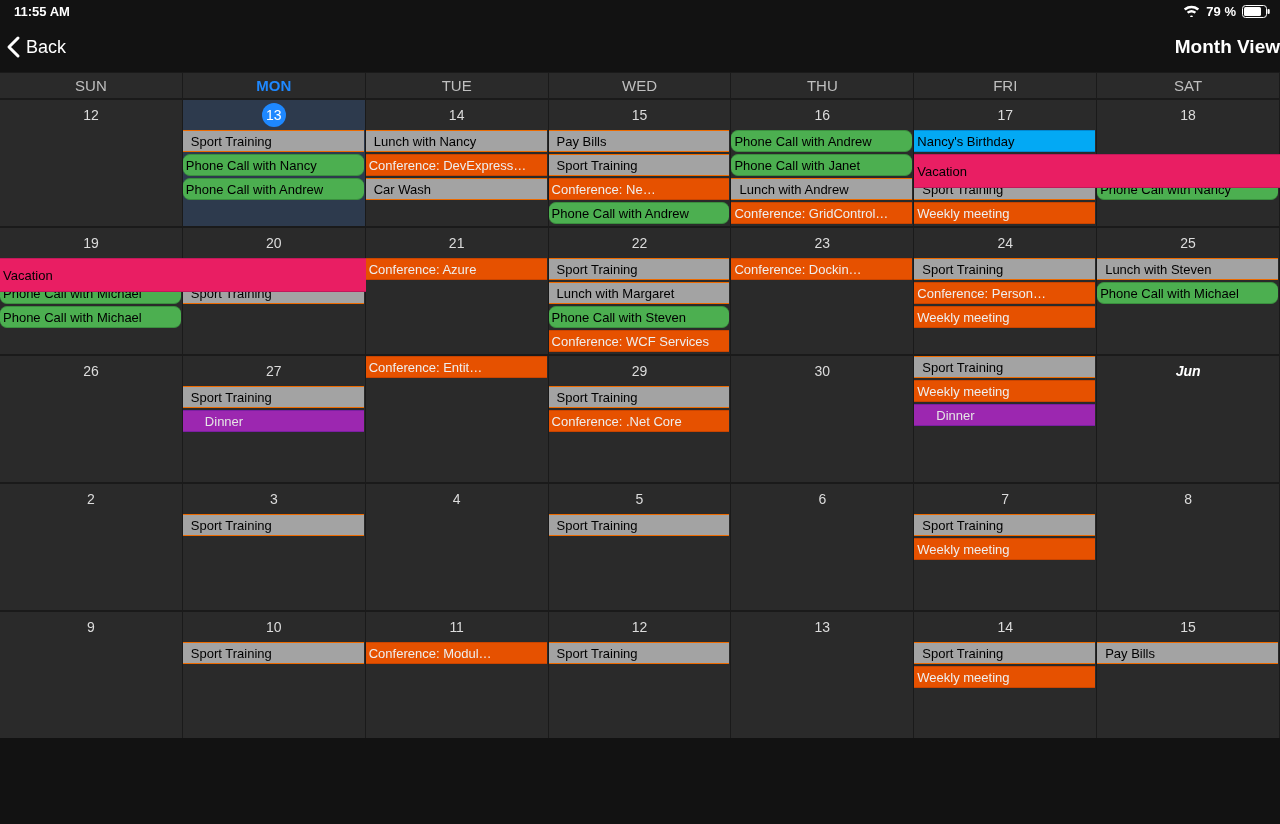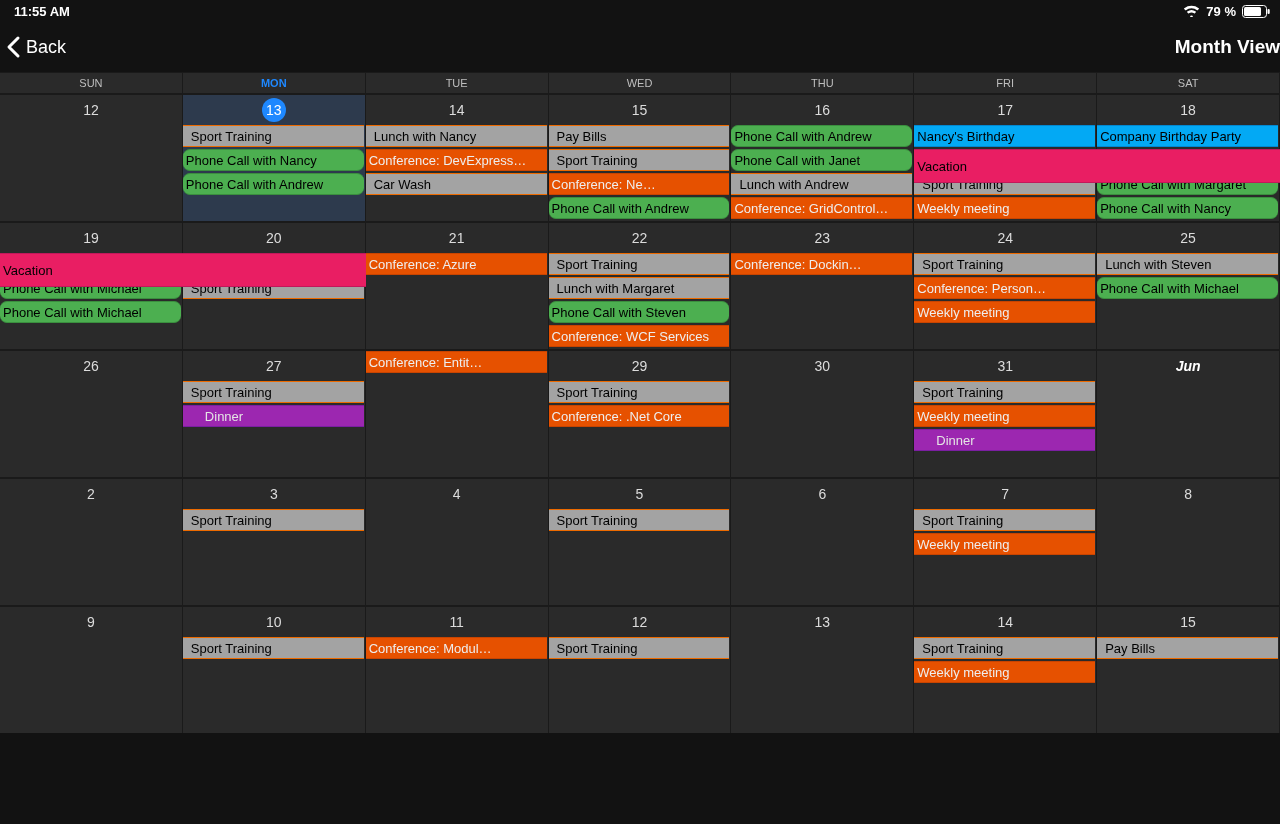--- a/index.html
+++ b/index.html
@@ -6,21 +6,21 @@
   html, body { width: 1280px; height: 824px; background: #121212; color: #e8e8e8; font-family: -apple-system, "Helvetica Neue", Arial, sans-serif; overflow: hidden; }
   .statusbar { height: 22px; display: flex; justify-content: space-between; align-items: center; padding: 0 10px 0 14px; font-size: 13px; font-weight: 600; color: #fff; }
   .sb-right { display: flex; align-items: center; gap: 6px; }
   .sb-right svg { display: block; }
   .navbar { height: 50px; position: relative; display: flex; align-items: center; }
   .back-btn { display: flex; align-items: center; gap: 2px; margin-left: 4px; font-size: 18px; color: #fff; cursor: pointer; }
   .back-btn svg { display: block; }
   .title { position: absolute; left: 0; right: 0; text-align: right; font-size: 19px; font-weight: 600; color: #fff; pointer-events: none; }
   .calendar { background: #2a2a2a; }
   .header-row { display: flex; }
-  .header-cell { flex: 1 1 0; text-align: center; font-size: 11px; font-weight: 500; color: #bfbfbf; padding: 4px 0; border-right: 1px solid #1a1a1a; border-top: 1px solid #1a1a1a; }
+  .header-cell { flex: 1 1 0; text-align: center; font-size: 15px; font-weight: 500; color: #bfbfbf; padding: 4px 0; border-right: 1px solid #1a1a1a; border-top: 1px solid #1a1a1a; }
   .header-cell.today { color: #1e88ff; font-weight: 700; }
   .week { display: flex; border-top: 2px solid #1a1a1a; position: relative; }
   .day-col { flex: 1 1 0; border-right: 1px solid #1a1a1a; position: relative; min-width: 0; }
   .day-col.selected { background: #2d3a4d; }
   .date-row { height: 30px; display: flex; align-items: center; justify-content: center; font-size: 14px; color: #dcdcdc; }
   .date-row.bold { font-weight: 700; color: #fff; font-style: italic; }
   .today-badge { width: 24px; height: 24px; border-radius: 12px; background: #1e88ff; color: #fff; display: flex; align-items: center; justify-content: center; font-size: 14px; font-weight: 500; }
   .slot { height: 24px; }
   .slot .ev { height: 22px; margin: 0 1px 1px 0; padding: 0 3px; display: flex; align-items: center; font-size: 13px; color: #000; border-top: 1px solid; border-bottom: 1px solid; overflow: hidden; white-space: nowrap; text-overflow: ellipsis; }
   .ev.orange { background: #a3a3a3; border-color: #ec6a00; padding-left: 8px; }
@@ -143,23 +143,20 @@
         <div class="slot"></div>
         <div class="slot">
           <div class="ev orange">Sport Training</div>
         </div>
         <div class="slot">
           <div class="ev dkorange">Weekly meeting</div>
         </div>
       </div>
       <div class="day-col">
         <div class="date-row">18</div>
-        <div class="slot">
-          <div class="ev blue">Company Birthday Party</div>
-        </div>
         <div class="slot"></div>
         <div class="slot">
           <div class="ev ltgreen">Phone Call with Margaret</div>
         </div>
         <div class="slot">
           <div class="ev ltgreen">Phone Call with Nancy</div>
         </div>
       </div>
       <div class="overlay" style="left: 71.4286%; width: 28.5714%; top: 54px; background: rgb(233, 30, 99); border-color: rgb(194, 24, 91);">Vacation</div>
     </div>
@@ -282,21 +279,20 @@
         <div class="slot"></div>
       </div>
       <div class="day-col">
         <div class="date-row">30</div>
         <div class="slot"></div>
         <div class="slot"></div>
         <div class="slot"></div>
         <div class="slot"></div>
       </div>
       <div class="day-col">
-        <div class="date-row">31</div>
         <div class="slot">
           <div class="ev orange">Sport Training</div>
         </div>
         <div class="slot">
           <div class="ev dkorange">Weekly meeting</div>
         </div>
         <div class="slot">
           <div class="ev purple">Dinner</div>
         </div>
         <div class="slot"></div>

